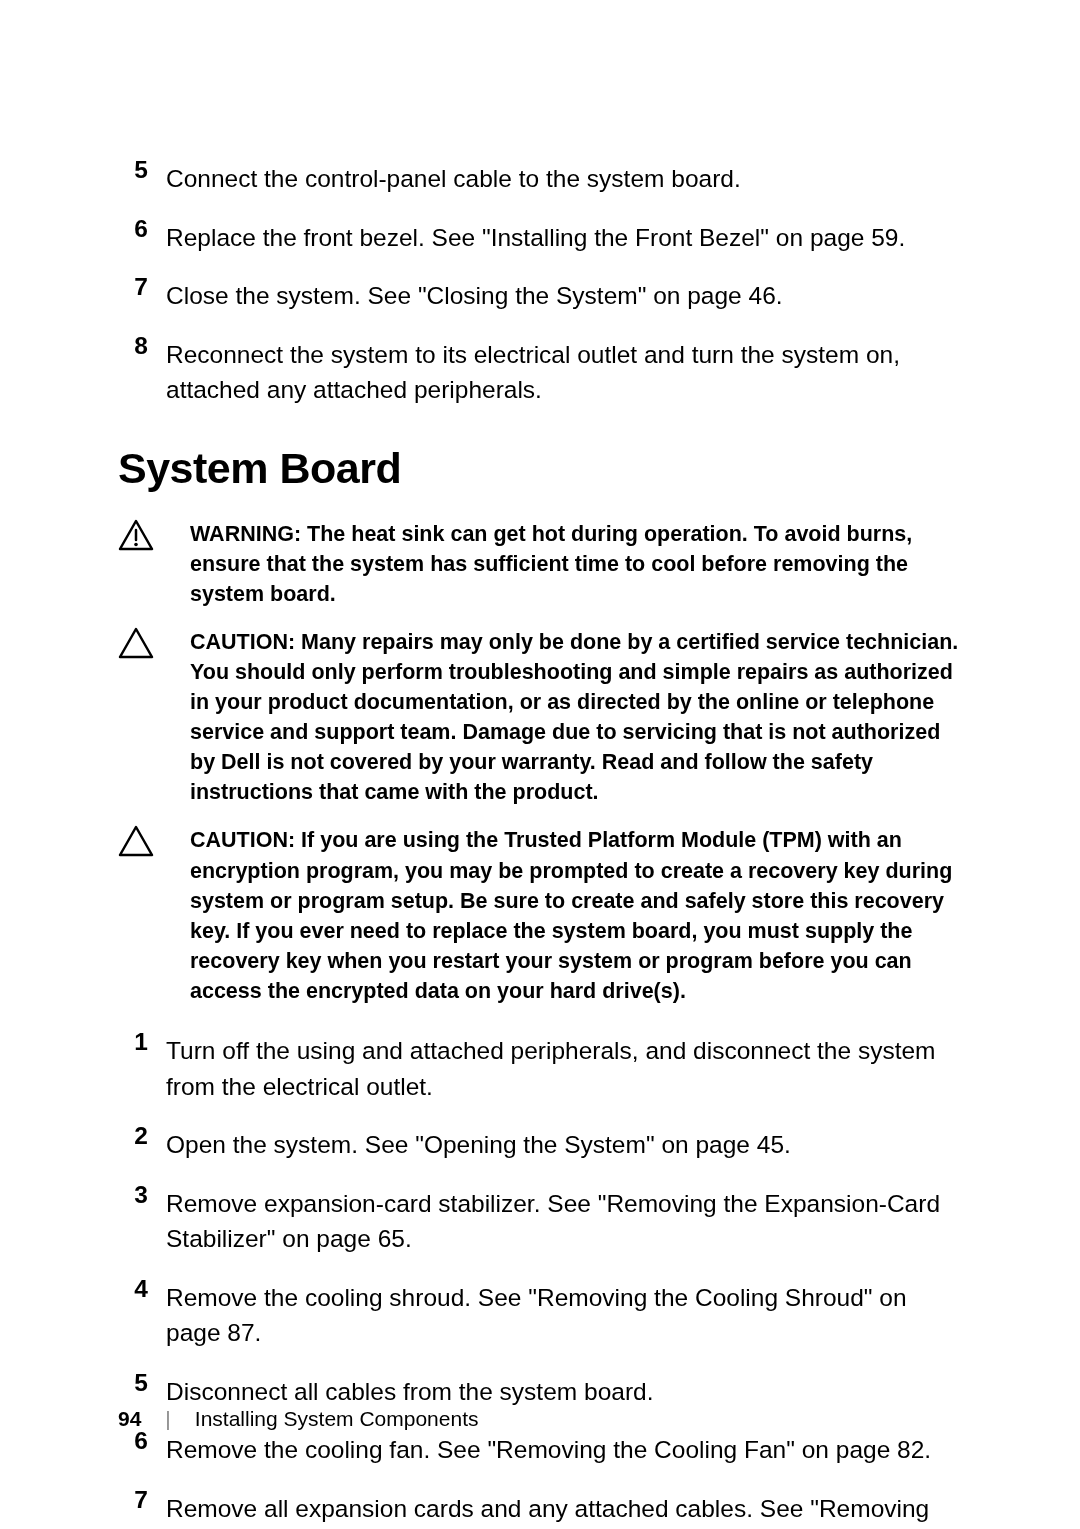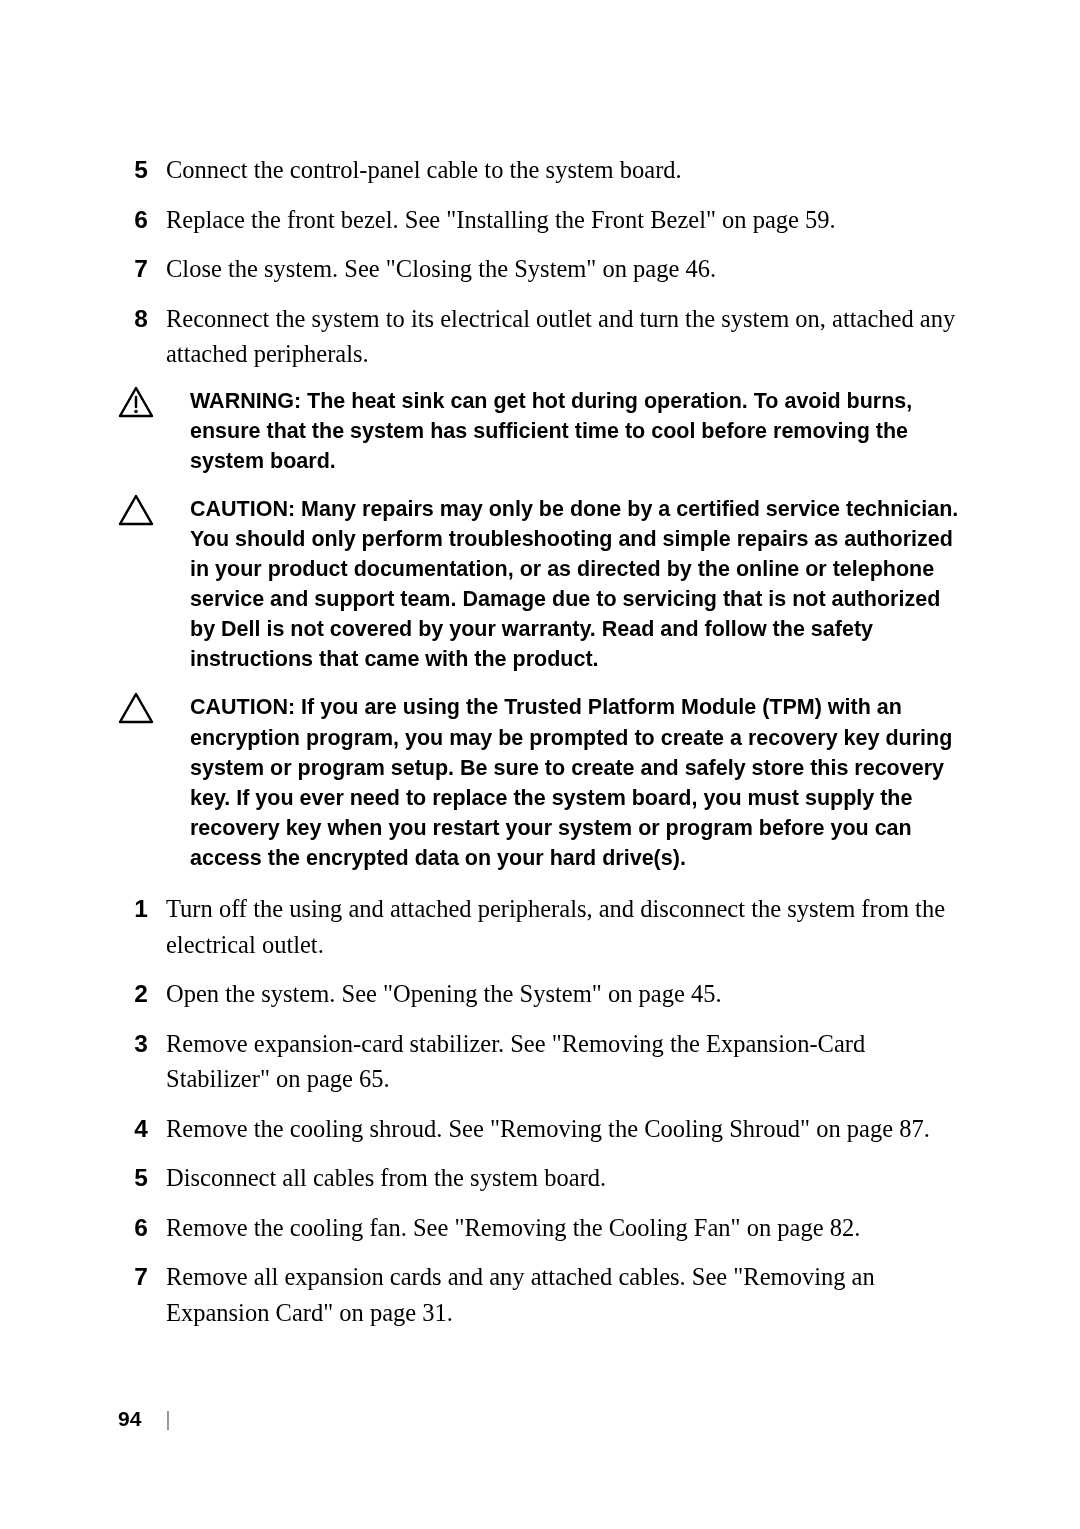--- a/index.html
+++ b/index.html
@@ -27,21 +27,22 @@
     .numbered-item .num {
       font-family: Arial, Helvetica, sans-serif;
       font-weight: bold;
       width: 48px;
       flex-shrink: 0;
       text-align: right;
       padding-right: 18px;
     }
     .numbered-item .txt {
       flex: 1;
-      font-family: Liberation Serif, serif;
+      font-family: Liberation Sans, sans-serif;
+      margin-top: 9px;
     }
     .section-heading {
       font-family: Arial, Helvetica, sans-serif;
       font-weight: bold;
       font-size: 43px;
       margin-top: 36px;
       margin-bottom: 26px;
       letter-spacing: -0.5px;
     }
     .sub-heading {
@@ -116,20 +117,21 @@
     <div class="numbered-item">
       <div class="num">7</div>
       <div class="txt">Close the system. See "Closing the System" on page 46.</div>
     </div>
     <div class="numbered-item">
       <div class="num">8</div>
       <div class="txt">Reconnect the system to its electrical outlet and turn the system on, attached any attached peripherals.</div>
     </div>
   </div>
 
+  <h1 class="section-heading">System Board</h1>
 
 
   <div class="notice">
     <div class="notice-icon">
       <svg viewBox="0 0 36 32">
         <path d="M18 2 L34 30 L2 30 Z" fill="none" stroke="#000" stroke-width="2.5" stroke-linejoin="round"></path>
         <line x1="18" y1="11" x2="18" y2="21" stroke="#000" stroke-width="2.5" stroke-linecap="round"></line>
         <circle cx="18" cy="25.5" r="1.8" fill="#000"></circle>
       </svg>
     </div>
@@ -189,13 +191,14 @@
       <div class="num">7</div>
       <div class="txt">Remove all expansion cards and any attached cables. See "Removing an Expansion Card" on page 31.</div>
     </div>
   </div>
 
 </div>
 
 <div class="footer">
   <span class="pagenum">94</span>
   <span class="sep">|</span>
+  <span class="chapter">Installing System Components</span>
 </div>
 
 </body></html>

